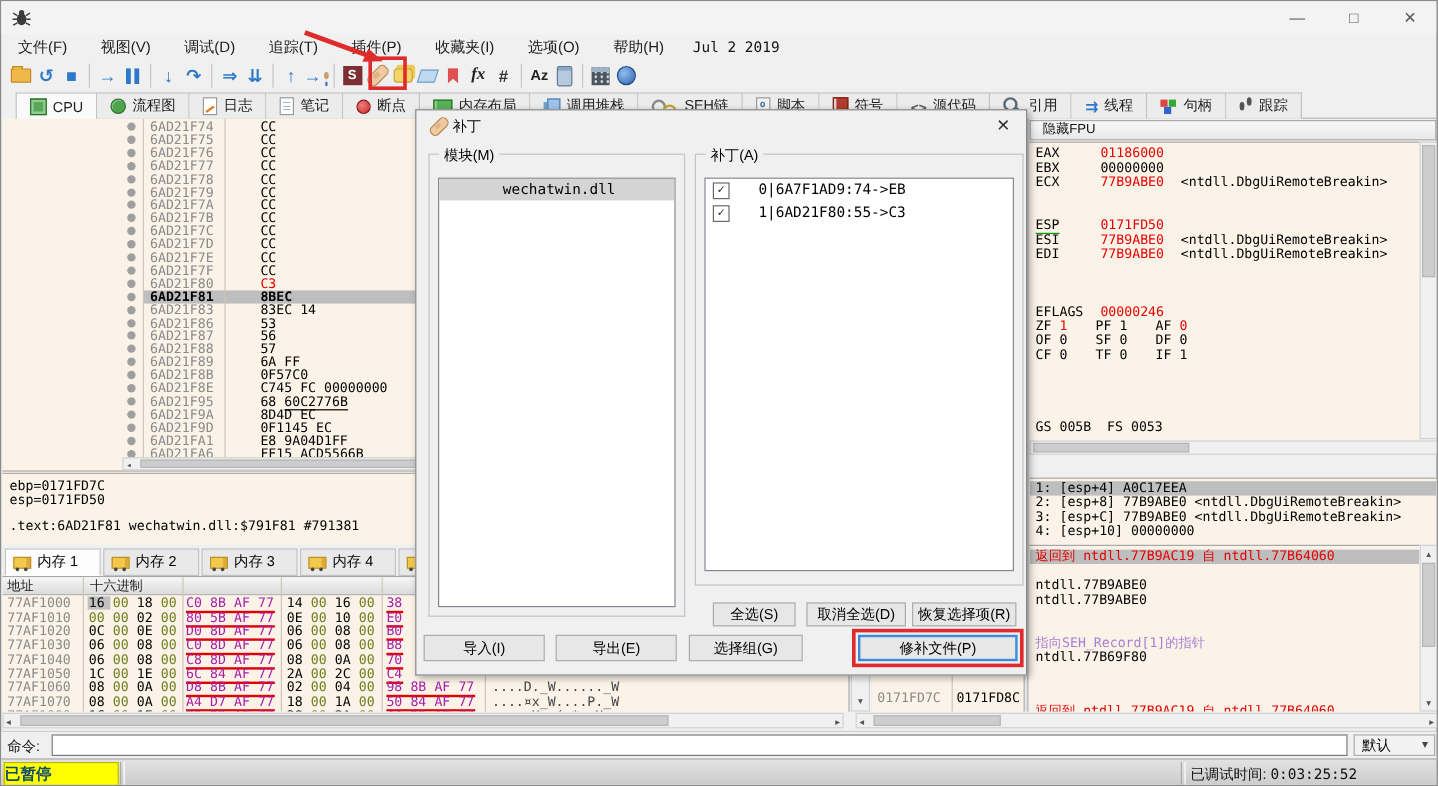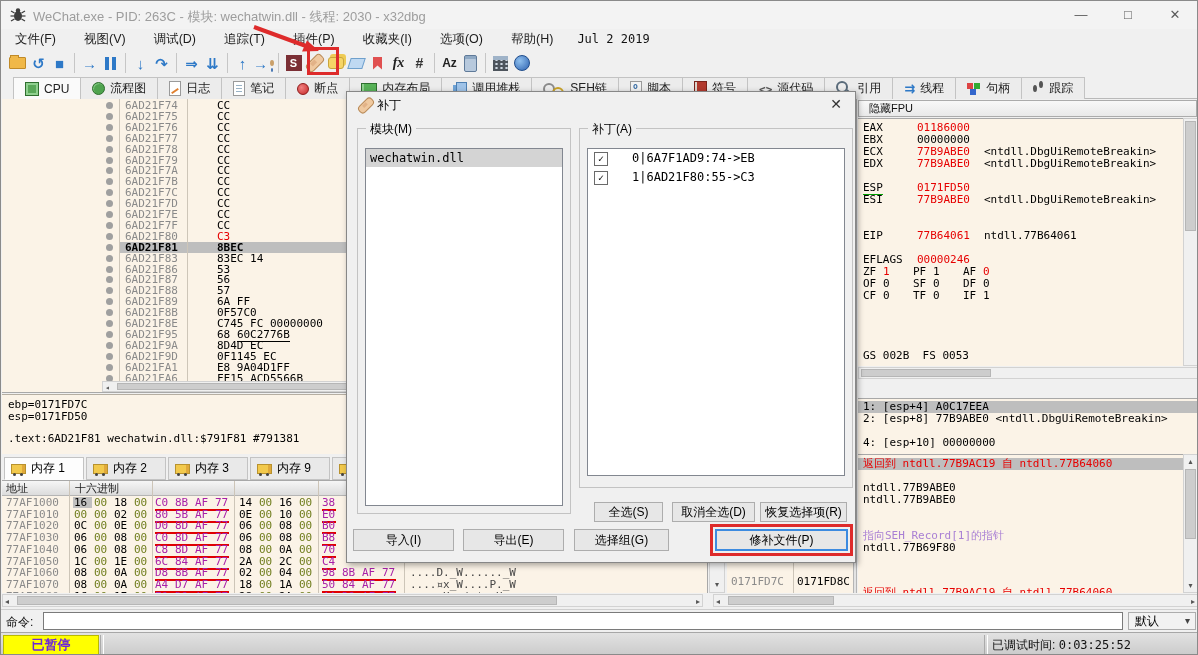--- a/index.html
+++ b/index.html
@@ -146,21 +146,21 @@
 
   
   #cmdrow{position:absolute;left:0;top:608px;width:100%;height:23px;background:#f0f0f0;border-top:1px solid #cfcfcf;}
   #cmd-label{position:absolute;left:5px;top:4px;font-size:12px;color:#111;}
   #cmd-input{position:absolute;left:42px;top:2px;width:1080px;height:18px;background:#fff;border:1px solid #7a7a7a;box-sizing:border-box;}
   #cmd-dropdown{position:absolute;left:1127px;top:2px;width:68px;height:18px;background:#f2f2f2;border:1px solid #adadad;
                 box-sizing:border-box;font-size:12px;padding-left:6px;line-height:16px;}
   #cmd-dropdown::after{content:"▾";position:absolute;right:5px;top:0;font-size:10px;color:#444;}
   #statusbar{position:absolute;left:0;top:631px;width:100%;height:24px;background:linear-gradient(#e2e2e2,#c9c9c9);border-top:1px solid #a7a7a7;}
   #status-state{position:absolute;left:2px;top:2px;width:94px;height:18px;background:#ffff00;border:1px solid #b9b900;
-                color:#6d28d9;font-weight:bold;font-size:13px;text-align:center;line-height:18px;}
+                color:#0c4a6e;font-weight:bold;font-size:13px;text-align:left;line-height:18px;}
   #status-msg{position:absolute;left:107px;top:4px;font-size:12px;color:#111;}
   #status-time{position:absolute;left:991px;top:4px;font-size:12px;color:#111;}
   .groove{position:absolute;top:2px;width:2px;height:19px;border-left:1px solid #aaa;border-right:1px solid #fff;}
 
   
   #dialog{position:absolute;left:345px;top:90px;width:510px;height:472px;background:#f0f0f0;border:1px solid #878787;
           box-shadow:2px 2px 6px rgba(0,0,0,0.35);z-index:10;box-sizing:border-box;}
   #dlg-title{position:absolute;left:30px;top:5px;font-size:12px;color:#000;}
   #dlg-icon{position:absolute;left:10px;top:9px;}
   #dlg-close{position:absolute;right:8px;top:3px;width:22px;height:18px;text-align:center;font-size:14px;color:#333;line-height:18px;}
@@ -189,21 +189,20 @@
         <circle cx="8" cy="3.5" r="2.2" fill="#3c3c3c"></circle>
       <g stroke="#3c3c3c" stroke-width="1.2" fill="none">
         <path d="M4.5 6 L1 4"></path>
           <path d="M4.2 9 L0.5 9"></path>
           <path d="M4.5 12 L1 14"></path>
         <path d="M11.5 6 L15 4"></path>
           <path d="M11.8 9 L15.5 9"></path>
           <path d="M11.5 12 L15 14"></path>
       </g>
     </svg>
-    <span id="title-text">WeChat.exe - PID: 263C - 模块: wechatwin.dll - 线程: 2030 - x32dbg</span>
     <span class="winbtn" style="left:1063px">—</span>
     <span class="winbtn" style="left:1110px">□</span>
     <span class="winbtn" style="left:1157px">✕</span>
   </div>
 
   <div id="menubar">
       <span class="menu-item">文件(F)</span>
       <span class="menu-item">视图(V)</span>
       <span class="menu-item">调试(D)</span>
       <span class="menu-item">追踪(T)</span>
@@ -484,21 +483,21 @@
       <div class="mtab" style="left: 85px;">
         <span class="tic tic-memtruck"></span>
         <span>内存 2</span>
       </div>
       <div class="mtab" style="left: 167px;">
         <span class="tic tic-memtruck"></span>
         <span>内存 3</span>
       </div>
       <div class="mtab" style="left: 249px;">
         <span class="tic tic-memtruck"></span>
-        <span>内存 9</span>
+        <span>内存 4</span>
       </div>
       <div class="mtab" style="left: 331px;">
         <span class="tic tic-memtruck"></span>
         <span>内存 5</span>
       </div>
     </div>
 
   <div id="dumppane" class="pane mono">
     <div id="dumphdr">
       <span style="position:absolute;left:4px">地址</span>
@@ -538,51 +537,51 @@
       <div class="vline" style="left: 66px; top: 104px; height: 32px;"></div>
     </div>
 
   <div id="splitter"></div>
 
   <div id="fpu-btn">隐藏FPU</div>
   <div id="regpane" class="pane mono">
       <div class="rline" style="top: 3px;"><span class="nm"><b>EAX</b></span><span class="val red">01186000</span></div>
       <div class="rline" style="top: 15px;"><span class="nm"><b>EBX</b></span><span class="val">00000000</span></div>
       <div class="rline" style="top: 27px;"><span class="nm"><b>ECX</b></span><span class="val red">77B9ABE0</span><span class="cmt">&lt;ntdll.DbgUiRemoteBreakin&gt;</span></div>
-      <div class="rline" style="top: 39px;"><span class="nm"><b>EDX</b></span><span class="val red">77B9ABE0</span><span class="cmt">&lt;ntdll.DbgUiRemoteBreakin&gt;</span></div>
       <div class="rline" style="top: 63px;"><span class="nm"><b style="border-bottom: 1px solid rgb(0, 160, 0);">ESP</b></span><span class="val red">0171FD50</span></div>
       <div class="rline" style="top: 75px;"><span class="nm"><b>ESI</b></span><span class="val red">77B9ABE0</span><span class="cmt">&lt;ntdll.DbgUiRemoteBreakin&gt;</span></div>
+      <div class="rline" style="top: 87px;"><span class="nm"><b>EDI</b></span><span class="val red">77B9ABE0</span><span class="cmt">&lt;ntdll.DbgUiRemoteBreakin&gt;</span></div>
       <div class="rline" style="top: 99px;"></div>
-      <div class="rline" style="top: 111px;"><span class="nm"><b>EIP</b></span><span class="val red">77B64061</span><span class="cmt">ntdll.77B64061</span></div>
       <div class="rline" style="top: 123px;"></div>
       <div class="rline" style="top: 135px;"><span class="nm"><b>EFLAGS</b></span><span class="val red">00000246</span></div>
       <div class="rline" style="top: 147px;"><span class="fl"><span>ZF </span><span class="red">1</span></span><span class="fl"><span>PF </span><span>1</span></span><span class="fl"><span>AF </span><span class="red">0</span></span></div>
       <div class="rline" style="top: 159px;"><span class="fl"><span>OF </span><span>0</span></span><span class="fl"><span>SF </span><span>0</span></span><span class="fl"><span>DF </span><span>0</span></span></div>
       <div class="rline" style="top: 171px;"><span class="fl"><span>CF </span><span>0</span></span><span class="fl"><span>TF </span><span>0</span></span><span class="fl"><span>IF </span><span>1</span></span></div>
       <div class="rline" style="top: 183px;"></div>
       <div class="rline" style="top: 219px;"></div>
-      <div class="rline" style="top: 231px;">GS 002B  FS 0053</div>
+      <div class="rline" style="top: 231px;">GS 005B  FS 0053</div>
     </div>
   <div class="sb" style="left:1182px;top:117px;width:15px;height:248px;">
     <div class="thumb" style="left:1px;right:1px;top:2px;height:110px;"></div>
   </div>
   <div class="sb" style="left:857px;top:366px;width:340px;height:12px;">
     <div class="thumb" style="top:1px;bottom:1px;left:2px;width:130px;"></div>
   </div>
 
   <div id="callconv">
     
     
     
     
   </div>
 
   <div id="argspane" class="pane mono">
       <div class="aline sel" style="top: 2px;"><span>1: [esp+4] A0C17EEA</span></div>
       <div class="aline" style="top: 14px;"><span>2: [esp+8] 77B9ABE0 &lt;ntdll.DbgUiRemoteBreakin&gt;</span></div>
+      <div class="aline" style="top: 26px;"><span>3: [esp+C] 77B9ABE0 &lt;ntdll.DbgUiRemoteBreakin&gt;</span></div>
       <div class="aline" style="top: 38px;"><span>4: [esp+10] 00000000</span></div>
     </div>
 
   <div id="stackinfo" class="pane mono">
       <div class="sline sel" style="top: 3px;"><span class="red">返回到 ntdll.77B9AC19 自 ntdll.77B64060</span></div>
       <div class="sline" style="top: 15px;"><span></span></div>
       <div class="sline" style="top: 27px;"><span>ntdll.77B9ABE0</span></div>
       <div class="sline" style="top: 39px;"><span>ntdll.77B9ABE0</span></div>
       <div class="sline" style="top: 51px;"><span></span></div>
       <div class="sline" style="top: 63px;"><span></span></div>
@@ -623,21 +622,21 @@
   </div>
 
   <div id="dialog">
     <span class="tic tic-bandaid" id="dlg-icon"></span>
     <span id="dlg-title">补丁</span>
     <span id="dlg-close">✕</span>
 
     <div class="group" style="left:10px;top:36px;width:212px;height:384px;">
       <span class="legend">模块(M)</span>
     </div>
-    <div class="listbox" id="modlist" style="left:18px;top:56px;width:196px;height:356px;">
+    <div class="listbox" id="modlist" style="left:18px;top:56px;width:196px;height:356px;text-align:center;">
         <div class="li-mod">wechatwin.dll</div>
       </div>
 
     <div class="group" style="left:232px;top:36px;width:272px;height:358px;">
       <span class="legend">补丁(A)</span>
     </div>
     <div class="listbox" id="patchlist" style="left:240px;top:56px;width:256px;height:326px;">
         <div class="li-patch">
           <span class="cb">✓</span>
           <span class="tx">0|6A7F1AD9:74-&gt;EB</span>

